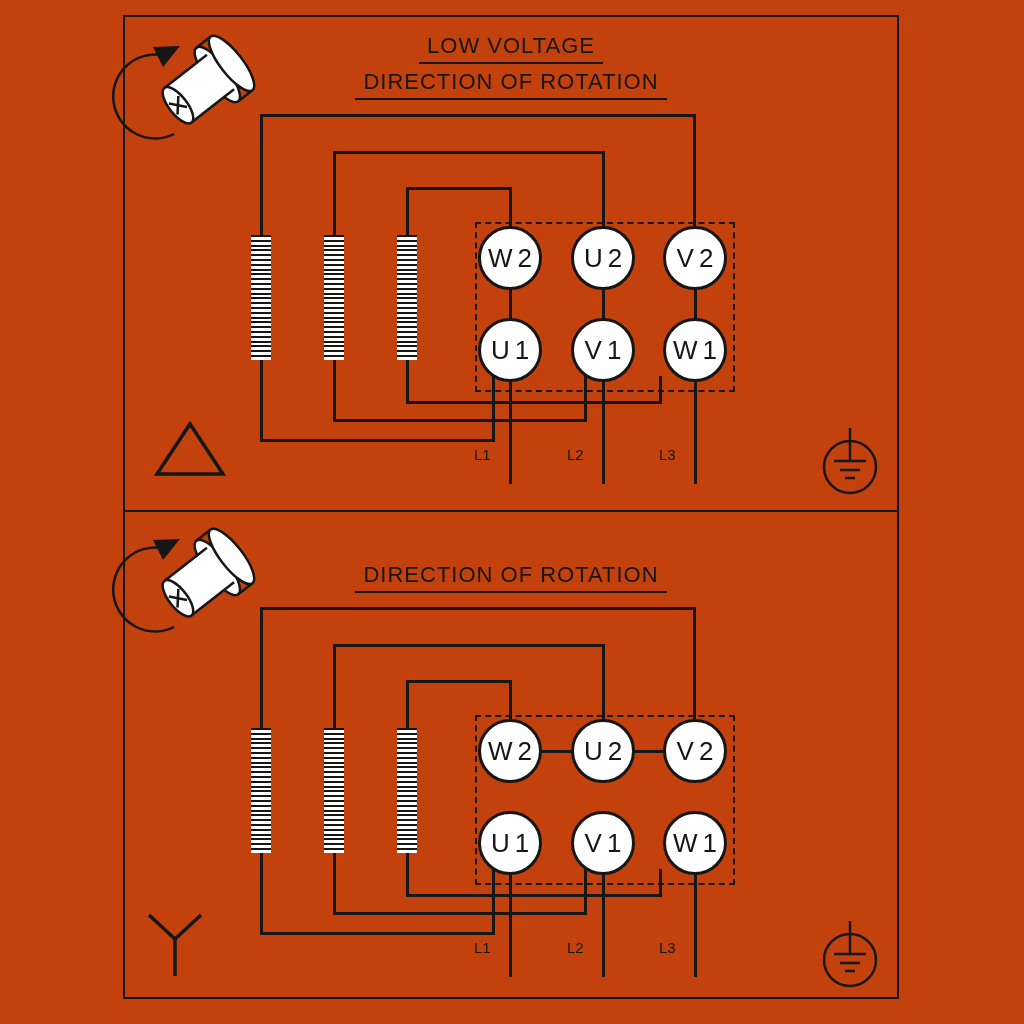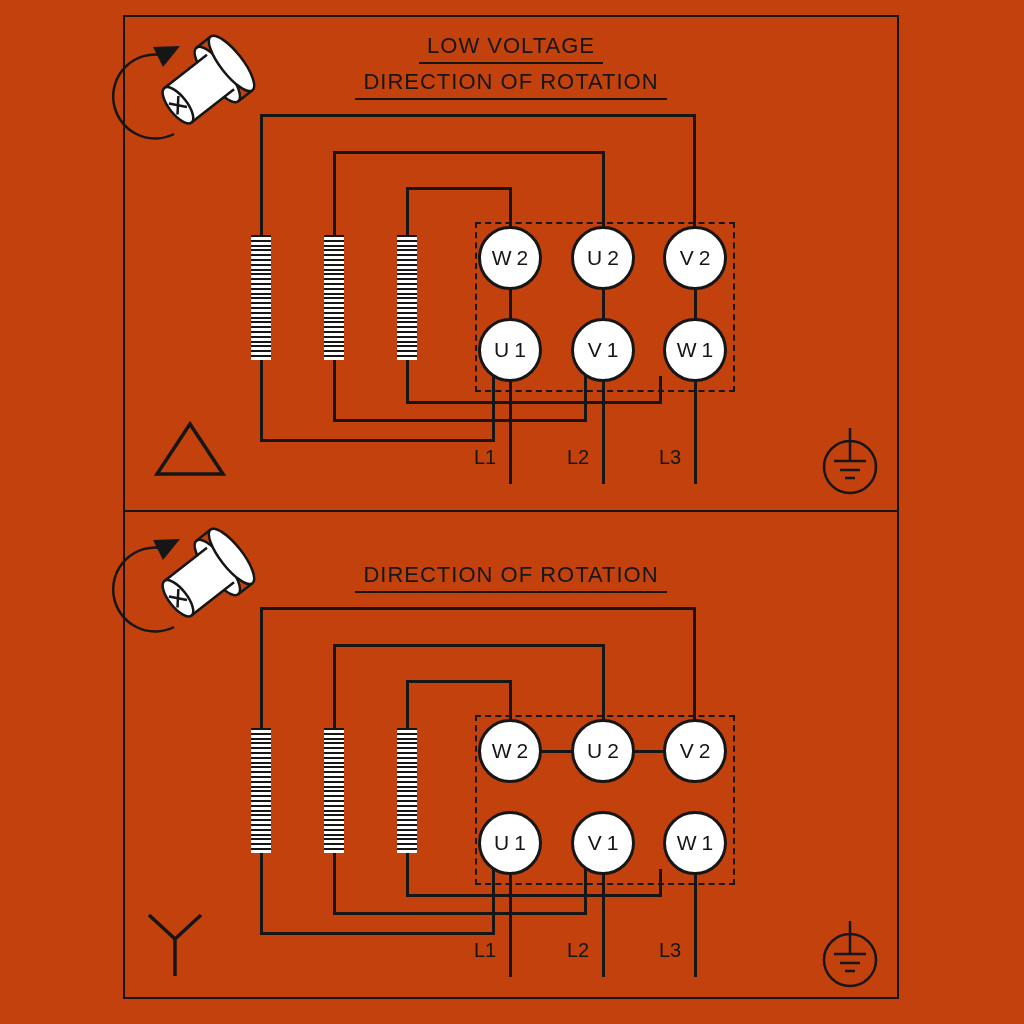--- a/index.html
+++ b/index.html
@@ -10,24 +10,24 @@
   .w { fill: none; stroke: #161616; stroke-width: 3; shape-rendering: crispEdges; }
   .sym { fill: none; stroke: #161616; stroke-width: 2.5; }
   .symf { fill: #ffffff; stroke: #161616; stroke-width: 2.5; }
   .thick { stroke-width: 3.5; }
   .panel { position: absolute; left: 0; top: 0; width: 1024px; height: 1024px; }
   .title { position: absolute; left: 124px; width: 774px; text-align: center; font-size: 22px; letter-spacing: 1px; }
   .title span { display: inline-block; border-bottom: 2px solid #161616; padding: 0 8px 3px; }
   .tbox { position: absolute; left: 475px; width: 260px; height: 170px; border: 2px dashed #161616; box-sizing: border-box; }
   .terminal { position: absolute; width: 64px; height: 64px; box-sizing: border-box; border: 3px solid #161616;
               border-radius: 50%; background: #ffffff; display: flex; align-items: center; justify-content: center;
-              font-size: 21px; letter-spacing: 5px; text-indent: 5px; }
+              font-size: 26px; letter-spacing: 5px; text-indent: 5px; }
   .winding { position: absolute; width: 20px; height: 125px;
              background: repeating-linear-gradient(to bottom, #161616 0 2.1px, #ffffff 2.1px 4.8px); }
-  .llabel { position: absolute; font-size: 20px; }
+  .llabel { position: absolute; font-size: 15px; }
 </style>
 </head>
 <body>
 
 <div class="canvas">
 
   <svg class="layer" width="1024" height="1024" viewBox="0 0 1024 1024">
 
     <rect x="124" y="16" width="774" height="982" class="frame"></rect>
     <line x1="124" y1="511" x2="898" y2="511" class="frame"></line>

